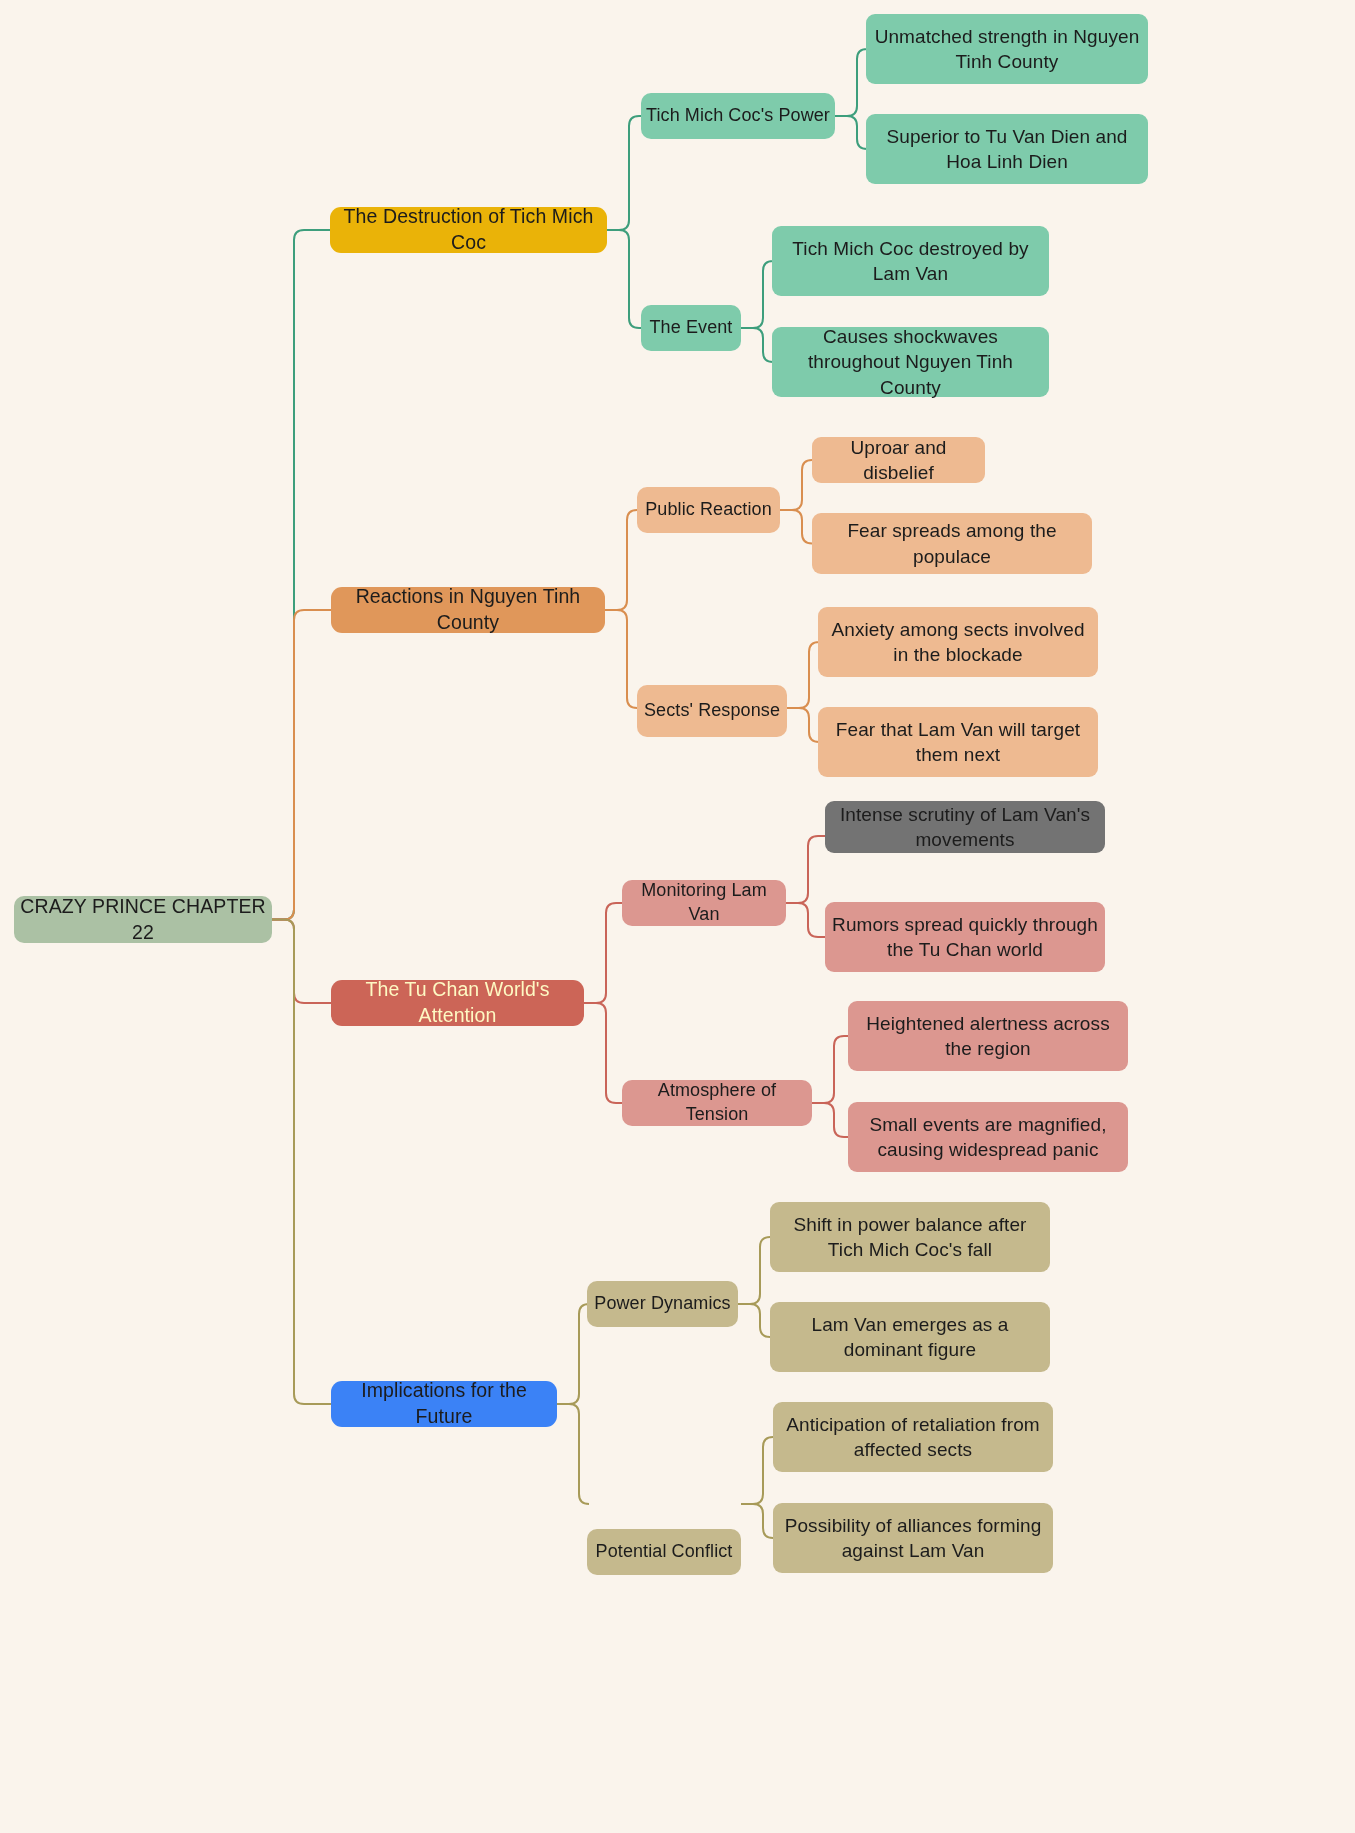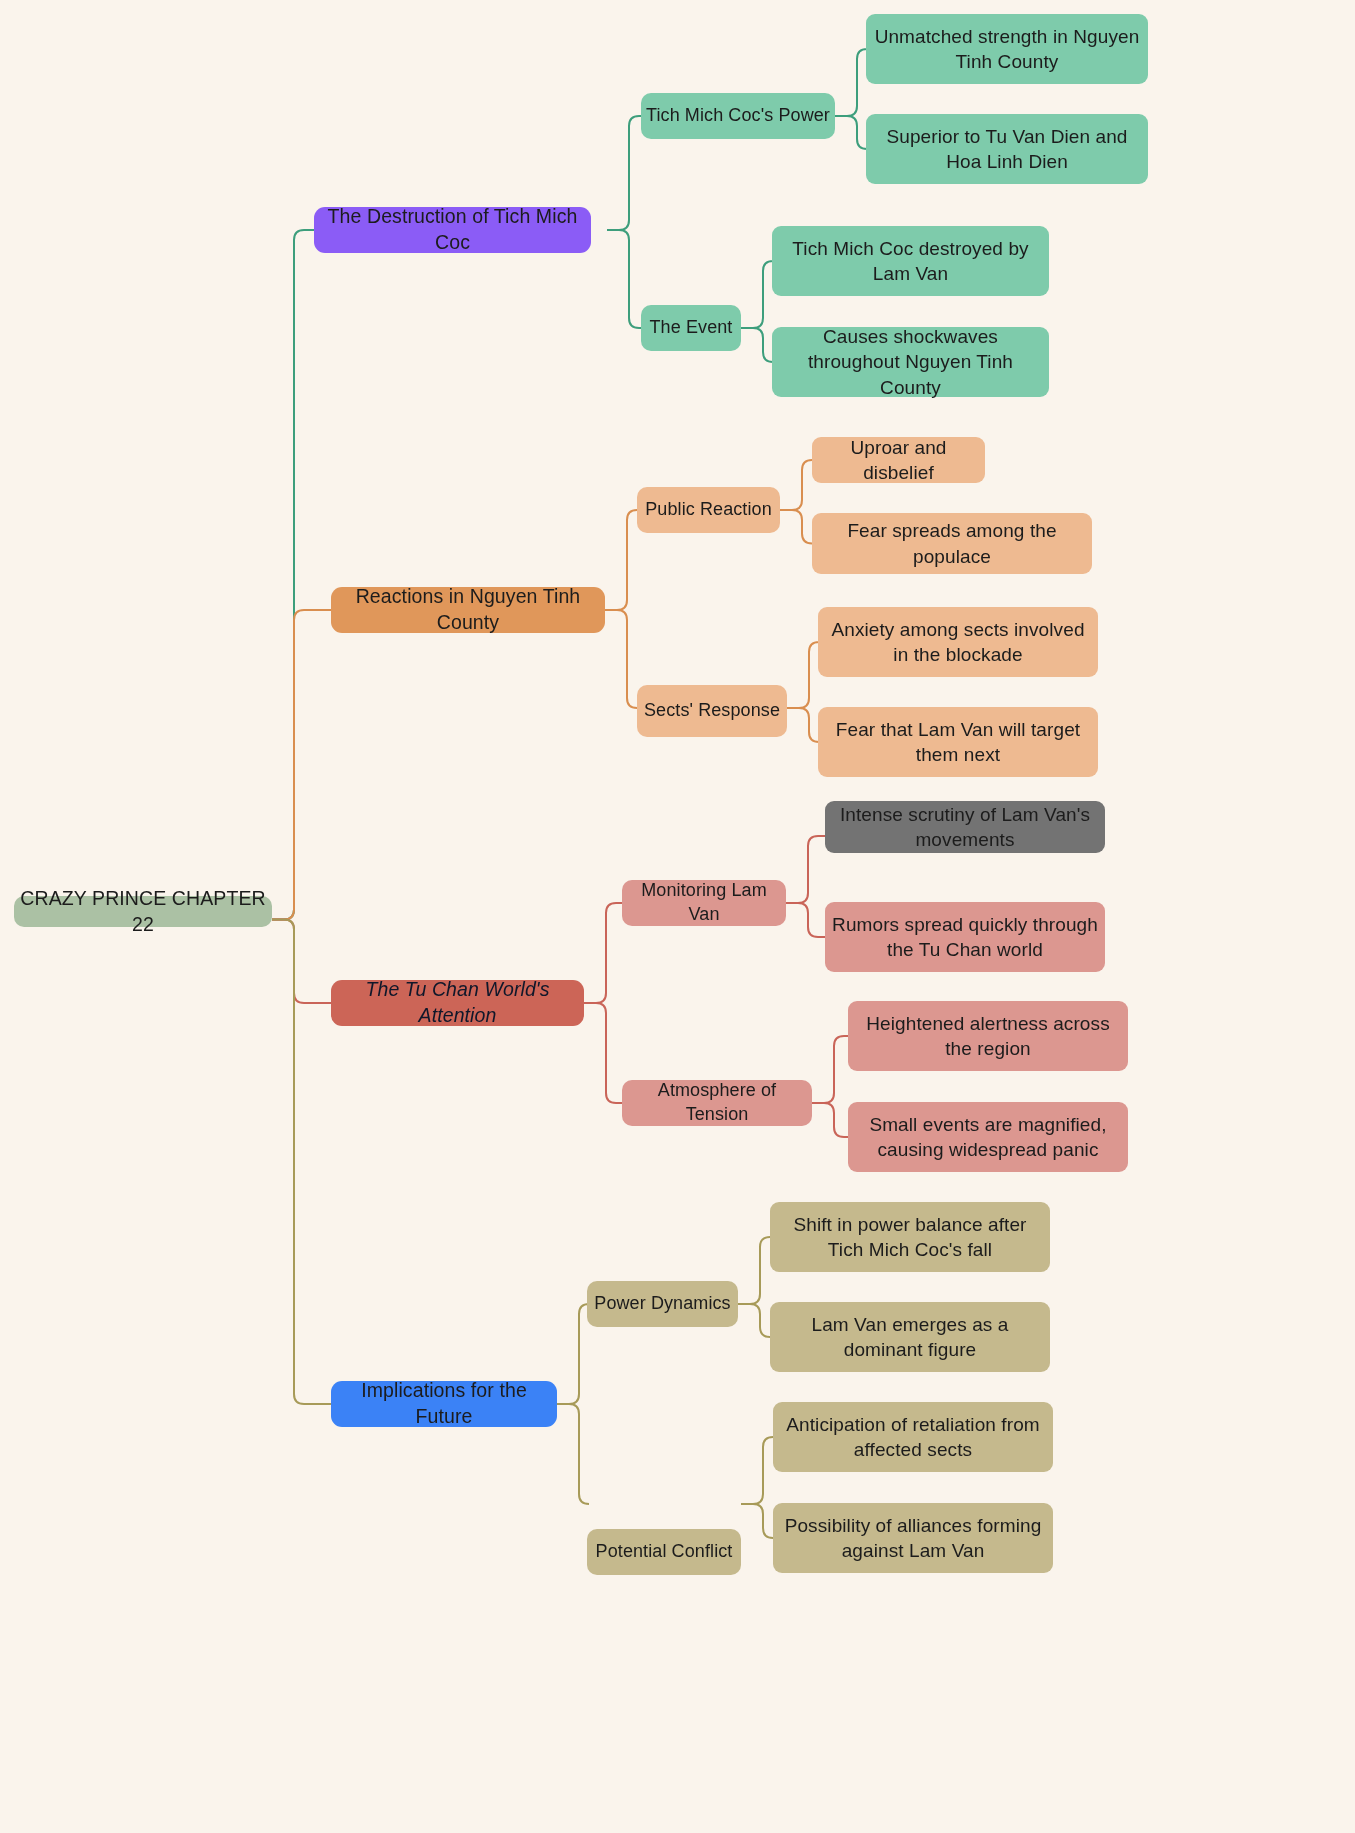--- a/index.html
+++ b/index.html
@@ -85,24 +85,24 @@
       <path d="M 812 1103 L 824 1103 Q 834 1103 834 1113 L 834 1127 Q 834 1137 844 1137 L 848 1137" fill="none" stroke="#c96458" stroke-width="2"></path>
       <path d="M 272 919.5 L 284 919.5 Q 294 919.5 294 929.5 L 294 1394 Q 294 1404 304 1404 L 331 1404" fill="none" stroke="#a79a58" stroke-width="2"></path>
       <path d="M 557 1404 L 569 1404 Q 579 1404 579 1394 L 579 1314 Q 579 1304 589 1304 L 587 1304" fill="none" stroke="#a79a58" stroke-width="2"></path>
       <path d="M 738 1304 L 750 1304 Q 760 1304 760 1294 L 760 1247 Q 760 1237 770 1237 L 770 1237" fill="none" stroke="#a79a58" stroke-width="2"></path>
       <path d="M 738 1304 L 750 1304 Q 760 1304 760 1314 L 760 1327 Q 760 1337 770 1337 L 770 1337" fill="none" stroke="#a79a58" stroke-width="2"></path>
       <path d="M 557 1404 L 569 1404 Q 579 1404 579 1414 L 579 1494 Q 579 1504 589 1504 L 587 1504" fill="none" stroke="#a79a58" stroke-width="2"></path>
       <path d="M 741 1504 L 753 1504 Q 763 1504 763 1494 L 763 1447 Q 763 1437 773 1437 L 773 1437" fill="none" stroke="#a79a58" stroke-width="2"></path>
       <path d="M 741 1504 L 753 1504 Q 763 1504 763 1514 L 763 1528 Q 763 1538 773 1538 L 773 1538" fill="none" stroke="#a79a58" stroke-width="2"></path>
     </svg>
   <div id="nodes">
-      <div class="node root" style="left: 14px; top: 896px; width: 258px; height: 31px; background: rgb(171, 193, 164); color: rgb(28, 28, 28);">
+      <div class="node root" style="left: 14px; top: 896px; width: 258px; height: 47px; background: rgb(171, 193, 164); color: rgb(28, 28, 28);">
         <span>CRAZY PRINCE CHAPTER 22</span>
       </div>
-      <div class="node l1" style="left: 314px; top: 207px; width: 277px; height: 46px; background: #8b5cf6;">
+      <div class="node l1" style="left: 330px; top: 207px; width: 277px; height: 46px; background: #eab308;">
         <span>The Destruction of Tich Mich Coc</span>
       </div>
       <div class="node l2" style="left: 641px; top: 93px; width: 194px; height: 46px; background: rgb(126, 203, 171);">
         <span>Tich Mich Coc's Power</span>
       </div>
       <div class="node l3" style="left: 866px; top: 14px; width: 282px; height: 70px; background: rgb(126, 203, 171);">
         <span>Unmatched strength in Nguyen Tinh County</span>
       </div>
       <div class="node l3" style="left: 866px; top: 114px; width: 282px; height: 70px; background: rgb(126, 203, 171);">
         <span>Superior to Tu Van Dien and Hoa Linh Dien</span>
@@ -130,21 +130,21 @@
       </div>
       <div class="node l2" style="left: 637px; top: 685px; width: 150px; height: 52px; background: rgb(238, 186, 145);">
         <span>Sects' Response</span>
       </div>
       <div class="node l3" style="left: 818px; top: 607px; width: 280px; height: 70px; background: rgb(238, 186, 145);">
         <span>Anxiety among sects involved in the blockade</span>
       </div>
       <div class="node l3" style="left: 818px; top: 707px; width: 280px; height: 70px; background: rgb(238, 186, 145);">
         <span>Fear that Lam Van will target them next</span>
       </div>
-      <div class="node l1" style="left: 331px; top: 980px; width: 253px; height: 46px; background: rgb(204, 101, 87); color: #0f172a; font-style: italic;">
+      <div class="node l1" style="left: 331px; top: 980px; width: 253px; height: 46px; background: rgb(204, 101, 87); color: #fef9c3;">
         <span>The Tu Chan World's Attention</span>
       </div>
       <div class="node l2" style="left: 622px; top: 880px; width: 164px; height: 46px; background: rgb(220, 151, 144);">
         <span>Monitoring Lam Van</span>
       </div>
       <div class="node l3" style="left: 825px; top: 801px; width: 280px; height: 52px; background: #737373;">
         <span>Intense scrutiny of Lam Van's movements</span>
       </div>
       <div class="node l3" style="left: 825px; top: 902px; width: 280px; height: 70px; background: rgb(220, 151, 144);">
         <span>Rumors spread quickly through the Tu Chan world</span>

